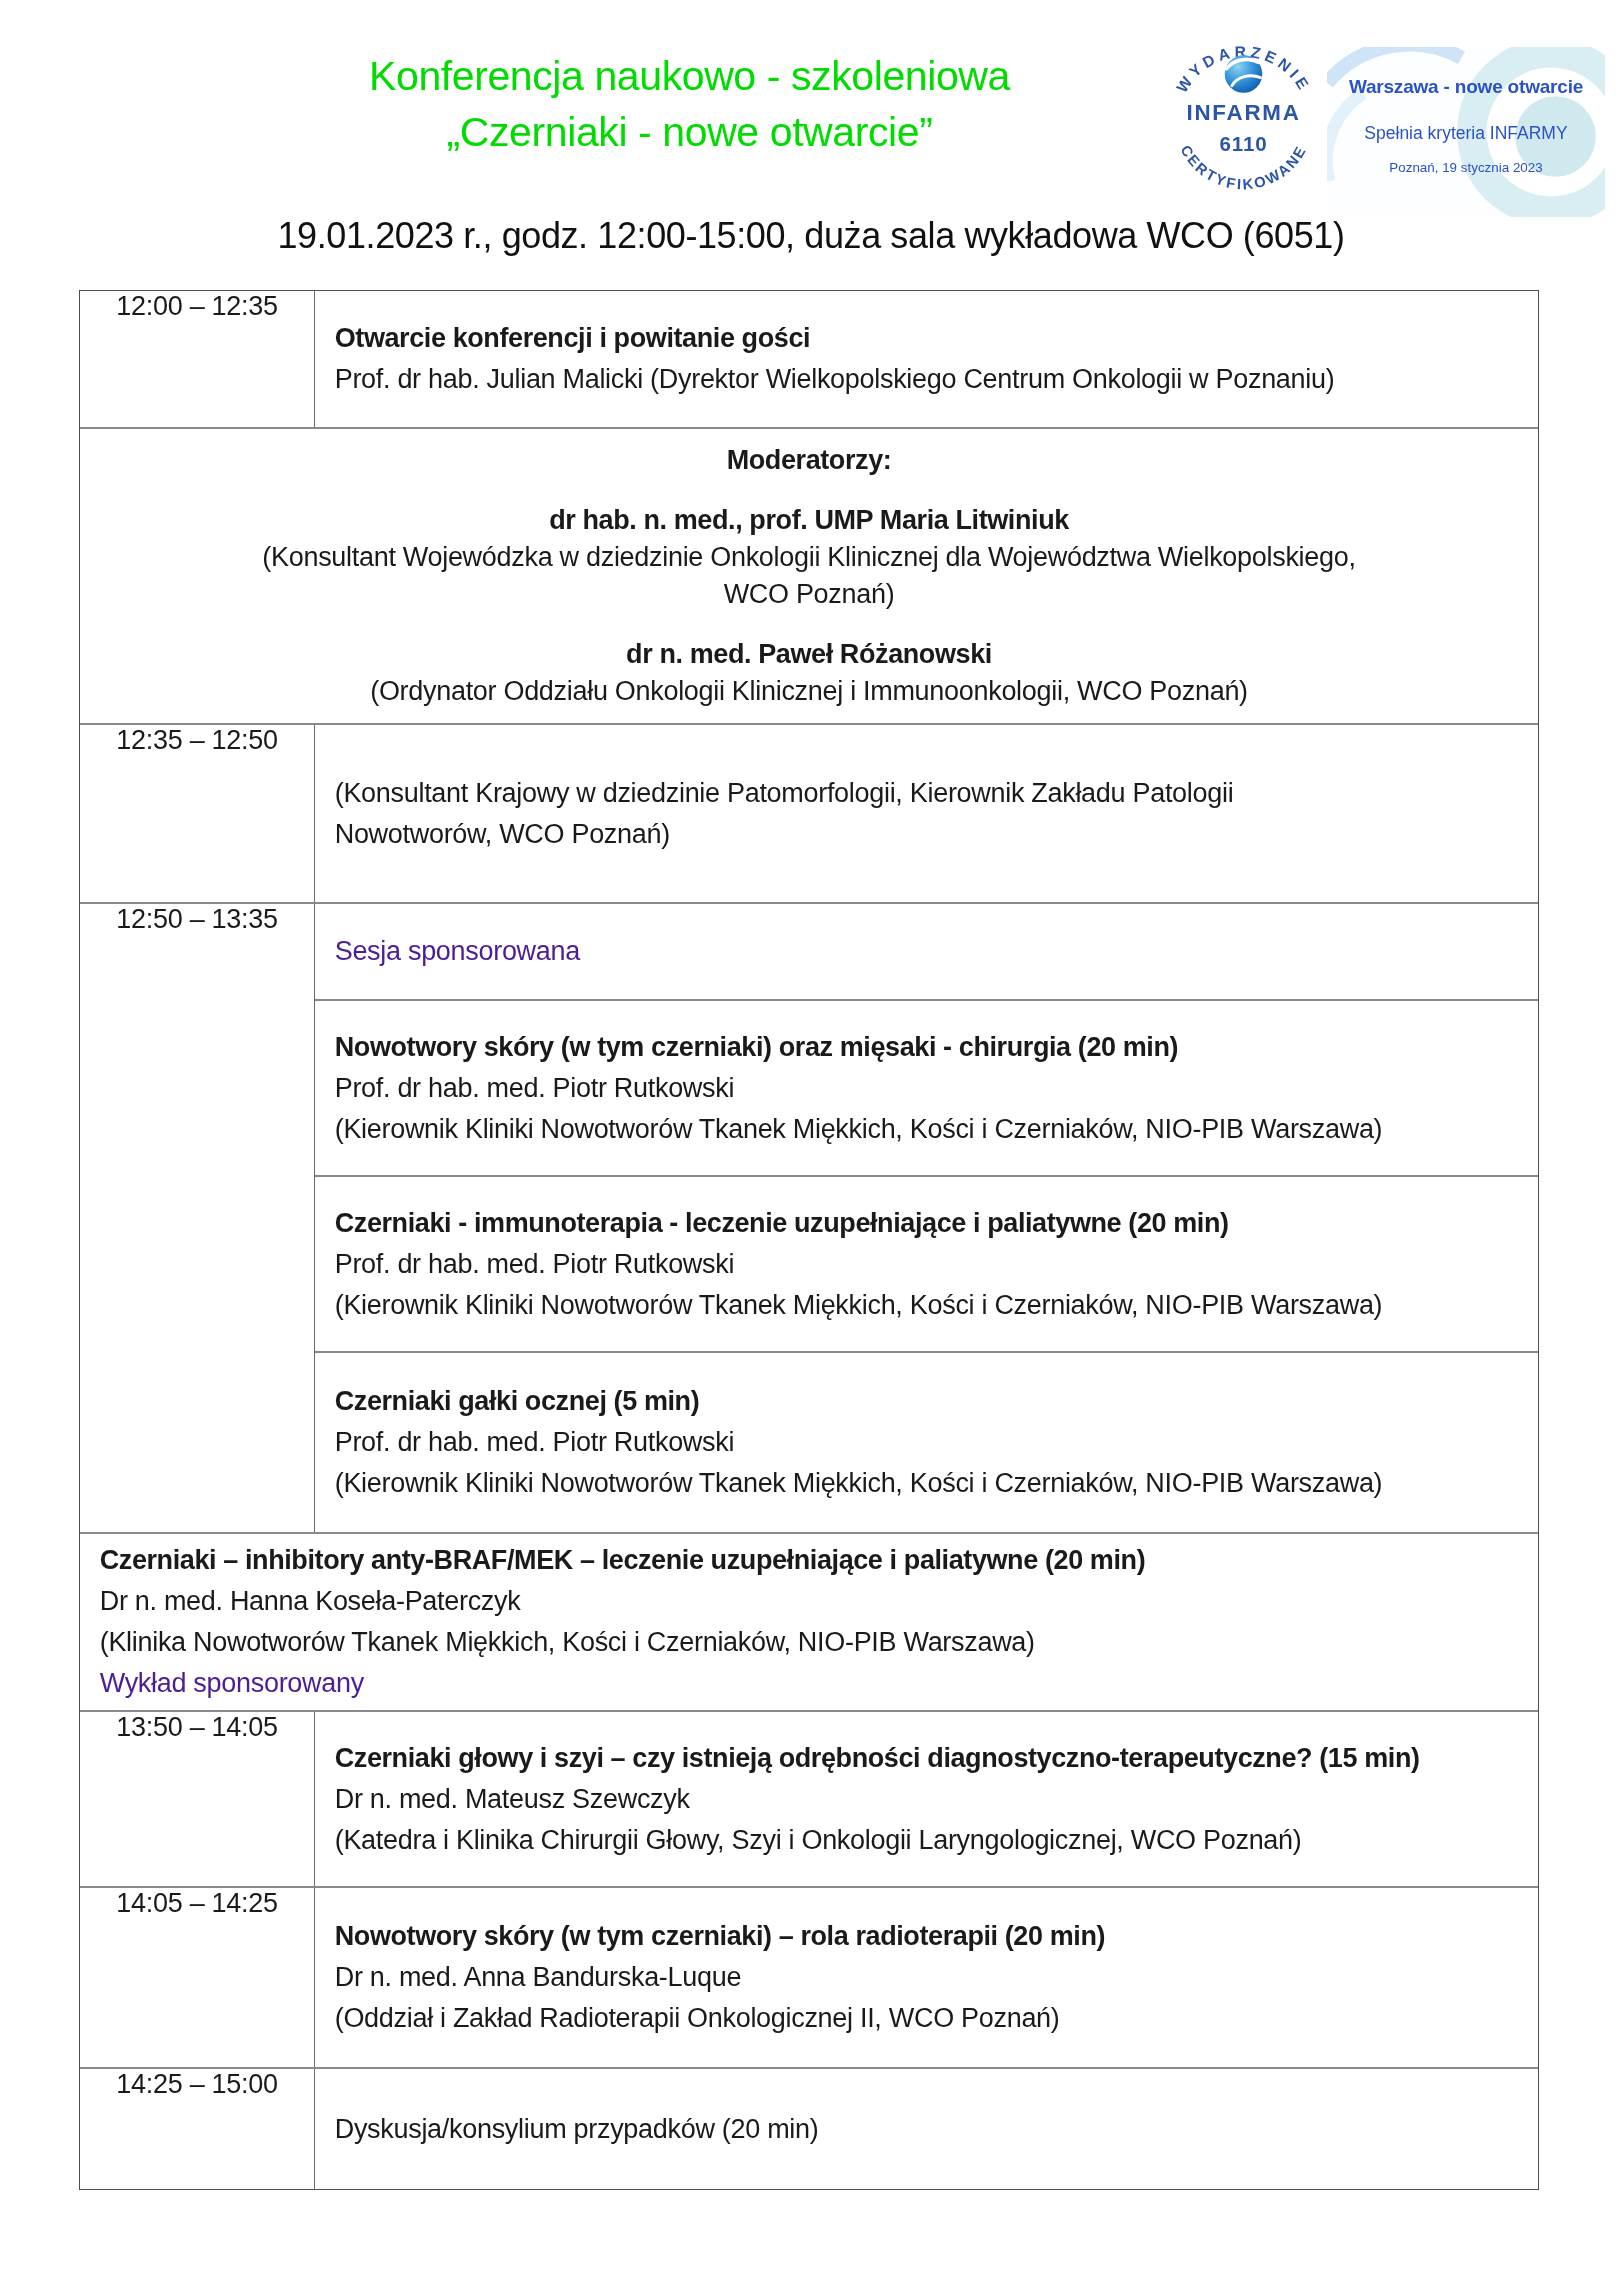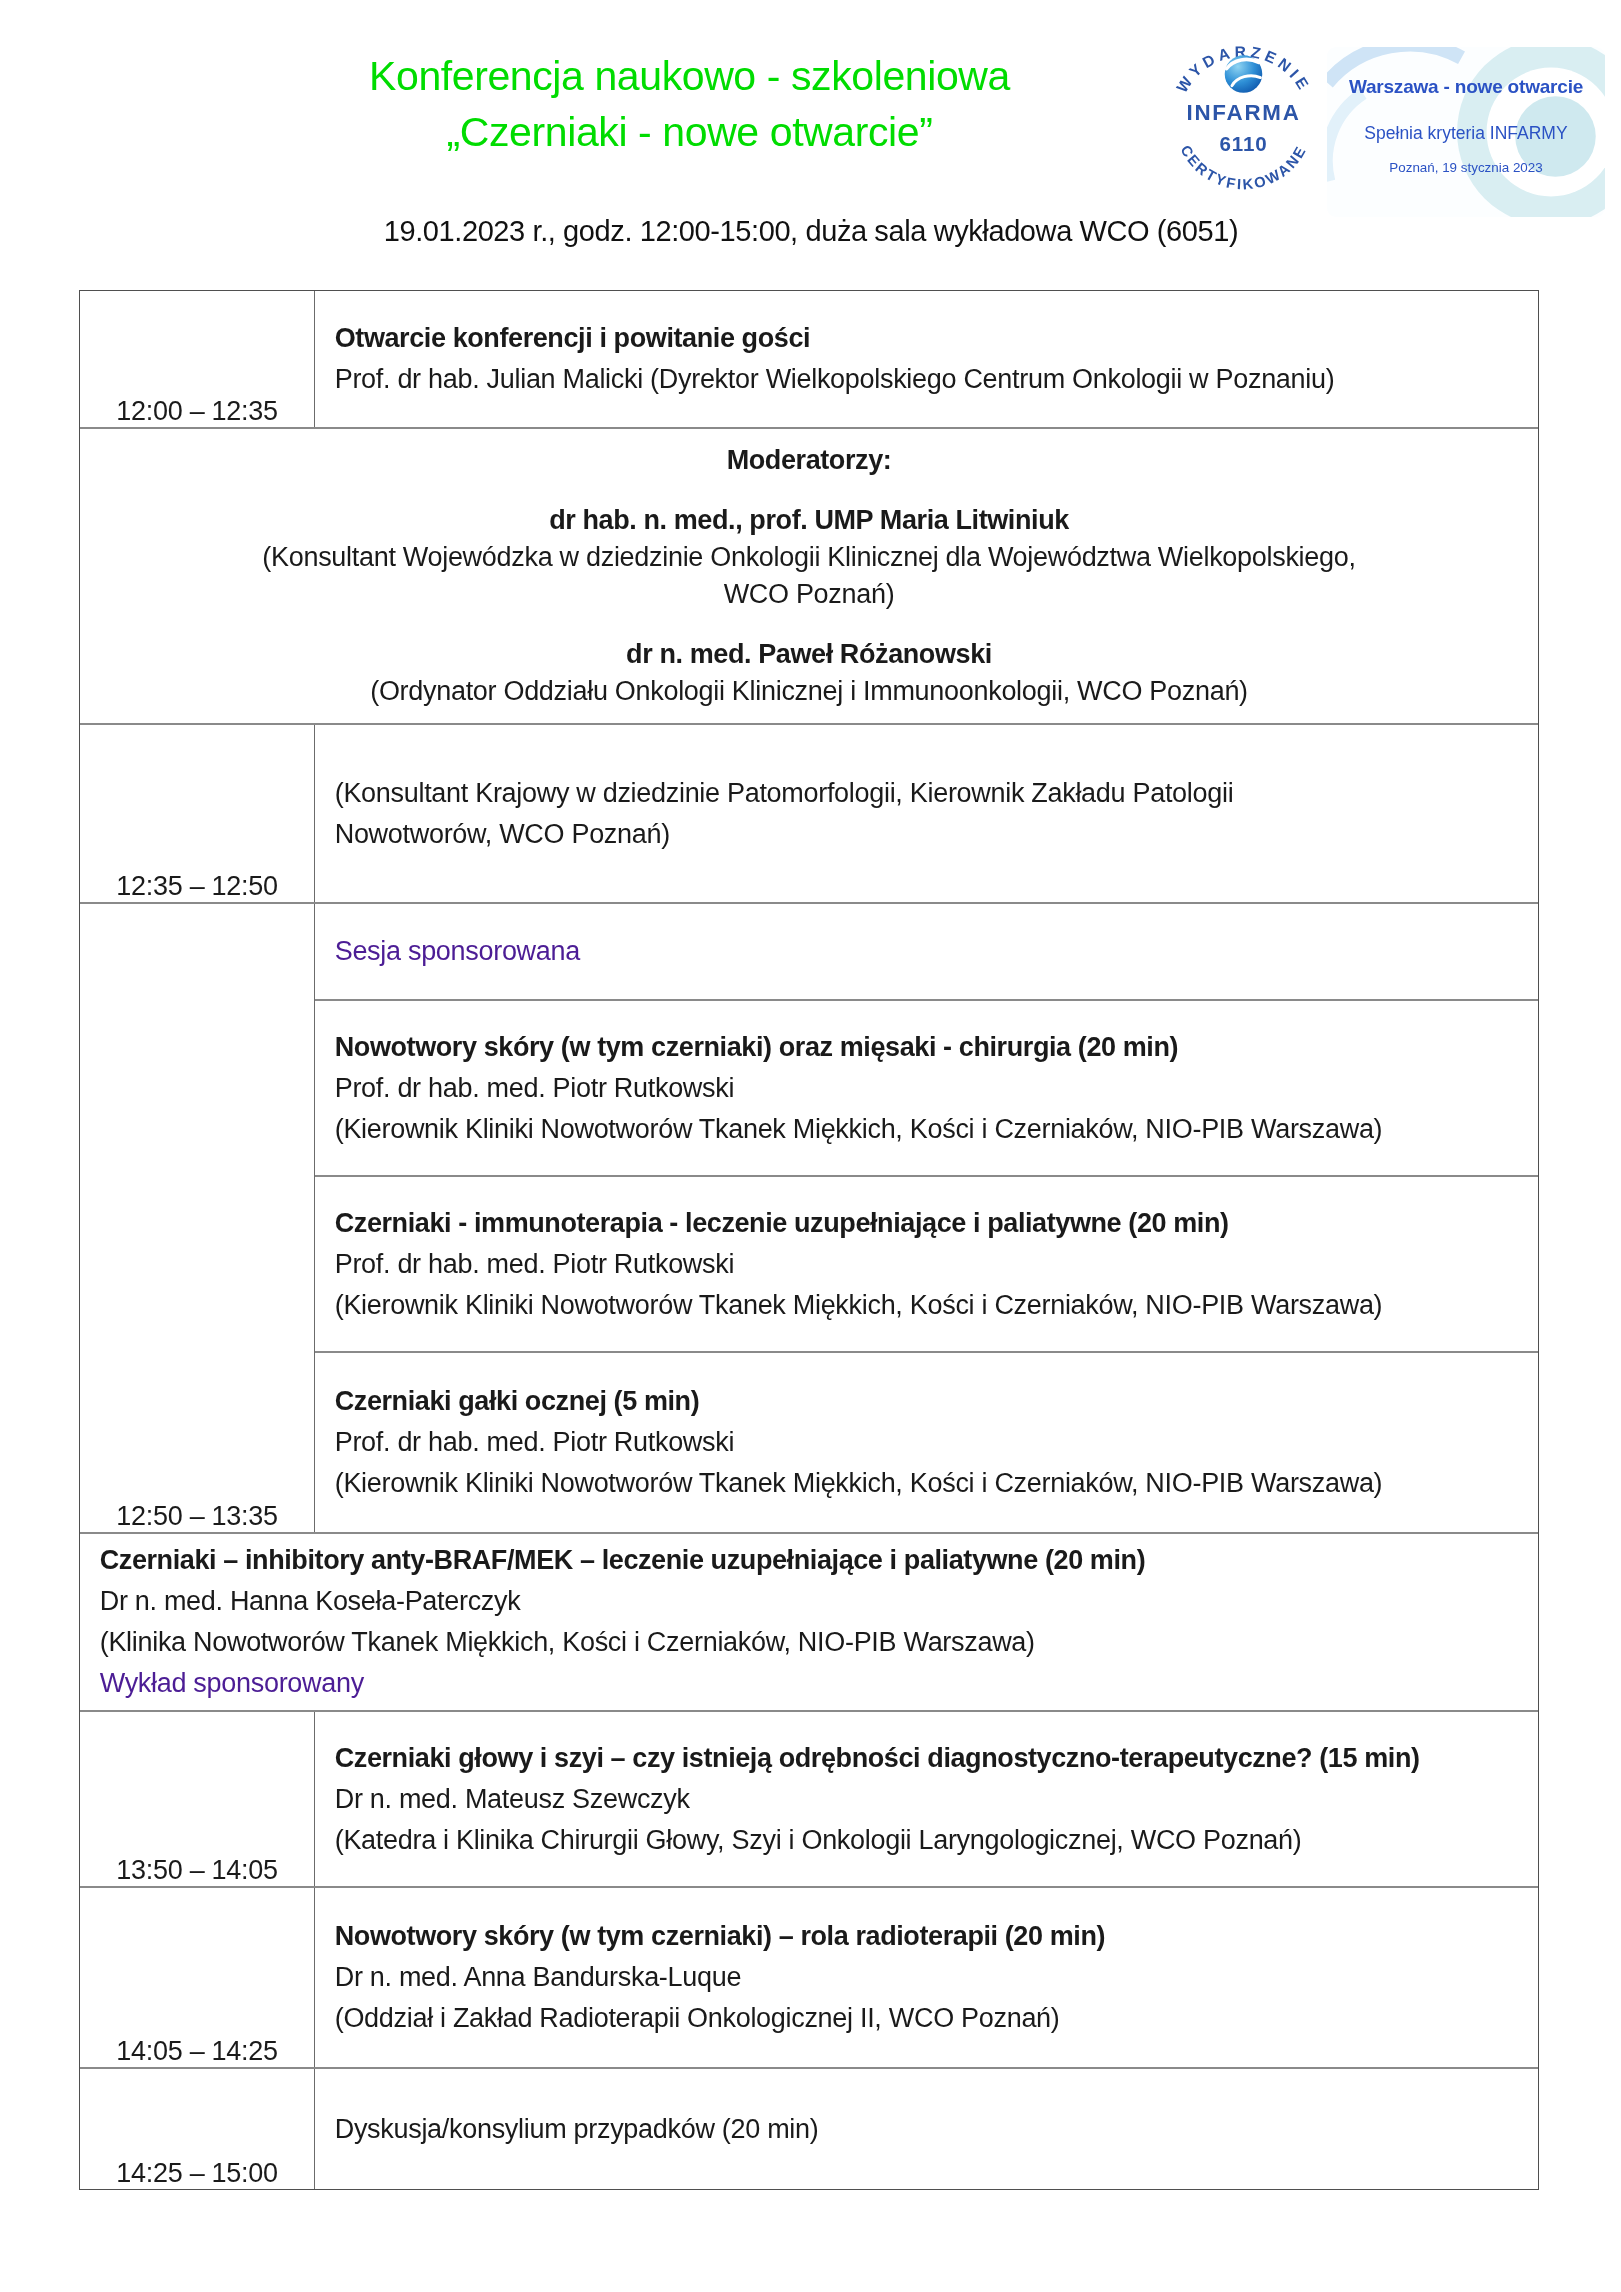--- a/index.html
+++ b/index.html
@@ -8,21 +8,21 @@
     font-family:"Liberation Sans","DejaVu Sans",sans-serif; color:#1a1a1a; overflow:hidden;
   }
 
   
   .title {
     position:absolute; top:48px; left:0; width:1379px; text-align:center;
     font-size:41px; line-height:56px; letter-spacing:-0.4px; color:#00DC00; font-weight:400;
   }
   .subtitle {
     position:absolute; top:215px; left:0; width:100%; text-align:center;
-    font-size:29px; letter-spacing:-0.4px; color:#111111;
+    font-size:36px; letter-spacing:-0.4px; color:#111111;
   }
 
   
   .badge { position:absolute; left:1164px; top:39px; width:159px; height:163px; }
   .badge text { fill:#2C55A8; font-family:"Liberation Sans",sans-serif; font-weight:700; }
 
   
   .infobox {
     position:absolute; left:1327px; top:47px; width:278px; height:170px;
     background:#fcfeff; border-radius:9px; overflow:hidden;
@@ -35,21 +35,21 @@
 
   
   .schedule {
     position:absolute; left:79px; top:290px; width:1460px;
     border:1.8px solid #4f4f4f; box-sizing:border-box;
   }
   .row { display:flex; box-sizing:border-box; border-top:2.7px solid #8a8a8a; }
   .row:first-child { border-top:none; }
   .tcell {
     flex:0 0 235px; box-sizing:border-box; border-right:1.8px solid #6b6b6b;
-    display:flex; align-items:flex-end; justify-content:center;
+    display:flex; align-items:flex-start; justify-content:center;
     font-size:27px; letter-spacing:-0.3px; white-space:nowrap;
   }
   .ccell {
     flex:1; display:flex; flex-direction:column; justify-content:center;
     box-sizing:border-box; padding:7.2px 10.7px 7.2px 19.7px;
   }
   .t { font-size:27px; line-height:41px; letter-spacing:-0.3px; }
   .bold { font-weight:700; letter-spacing:-0.4px; }
   .green { color:#4c1d95; }
 

